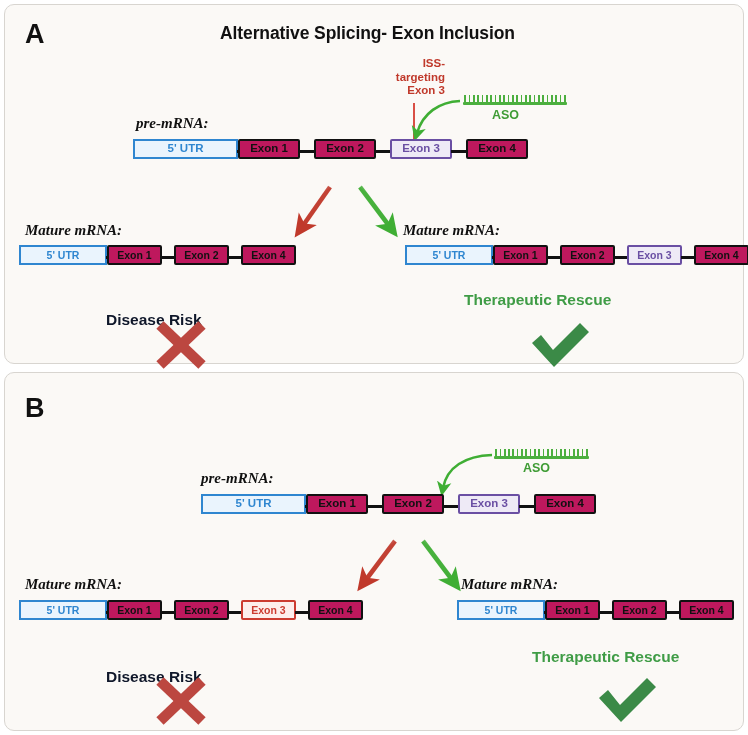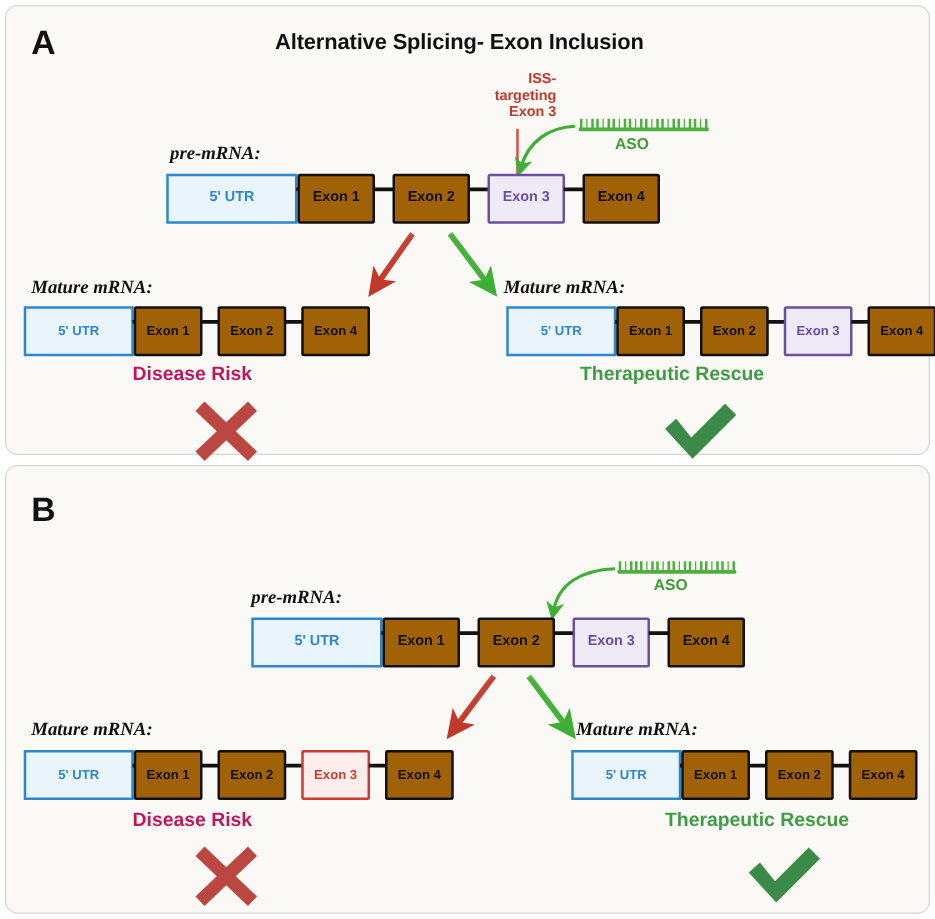--- a/index.html
+++ b/index.html
@@ -14,44 +14,44 @@
                 font-family:"Liberation Sans",sans-serif;}
   .panel-title{position:absolute;font-weight:bold;font-size:17.5px;color:#111;
                white-space:nowrap;letter-spacing:-0.1px;}
 
   .row-label{position:absolute;font-style:italic;font-weight:bold;font-size:15px;color:#111;white-space:nowrap;font-family:Liberation Serif, serif;}
 
   
   .track{position:absolute;height:24px;}
   .track .bb{position:absolute;top:11px;height:2.5px;background:#111;}
 
-  .seg{position:absolute;top:0;height:40px;box-sizing:border-box;
+  .seg{position:absolute;top:0;height:20px;box-sizing:border-box;
        display:flex;align-items:center;justify-content:center;
        font-size:11.5px;font-weight:bold;line-height:1;white-space:nowrap;text-align:center;}
   .seg.small{font-size:10.5px;}
 
   .utr{background:#eaf4fd;border:2.5px solid #2f86d0;color:#2f86d0;font-weight:bold;}
-  .exon{background:#a16207;border:2.5px solid #111;color:#111;border-radius:2px;}
+  .exon{background:#be185d;border:2.5px solid #111;color:#111;border-radius:2px;}
   .exon-purple{background:#eeeaf6;border:2.5px solid #6a4fa3;color:#6a4fa3;border-radius:2px;}
   .exon-red{background:#fdeeec;border:2.5px solid #cc3b30;color:#cc3b30;border-radius:2px;}
 
   
   .aso{position:absolute;}
   .aso .bar{position:absolute;left:0;bottom:0;height:2.6px;background:#4caf3f;border-radius:1px;}
   .aso .tick{position:absolute;bottom:2px;width:1.7px;height:8px;background:#4caf3f;}
   .aso-label{position:absolute;font-size:12.5px;font-weight:bold;color:#3f9c35;white-space:nowrap;}
 
   .iss-label{position:absolute;font-size:11.5px;font-weight:bold;color:#c0392b;
              text-align:right;line-height:1.18;white-space:nowrap;}
   .iss-stem{position:absolute;width:1.6px;background:#d94f45;}
   .iss-foot{position:absolute;height:2.4px;background:#d94f45;}
   .iss-foot-l,.iss-foot-r{position:absolute;width:2.2px;height:9px;background:#111;}
 
   .verdict{position:absolute;font-size:15.5px;font-weight:bold;white-space:nowrap;}
-  .verdict.bad{color:#be185d;}
+  .verdict.bad{color:#0f172a;margin-top:20px;}
   .verdict.good{color:#3f9c46;}
 
   svg{position:absolute;overflow:visible;}
 </style>
 </head>
 <body>
 
 <div class="panel" id="panel-a">
 
   <div class="panel-letter" style="left:20px;top:14px;">A</div>

